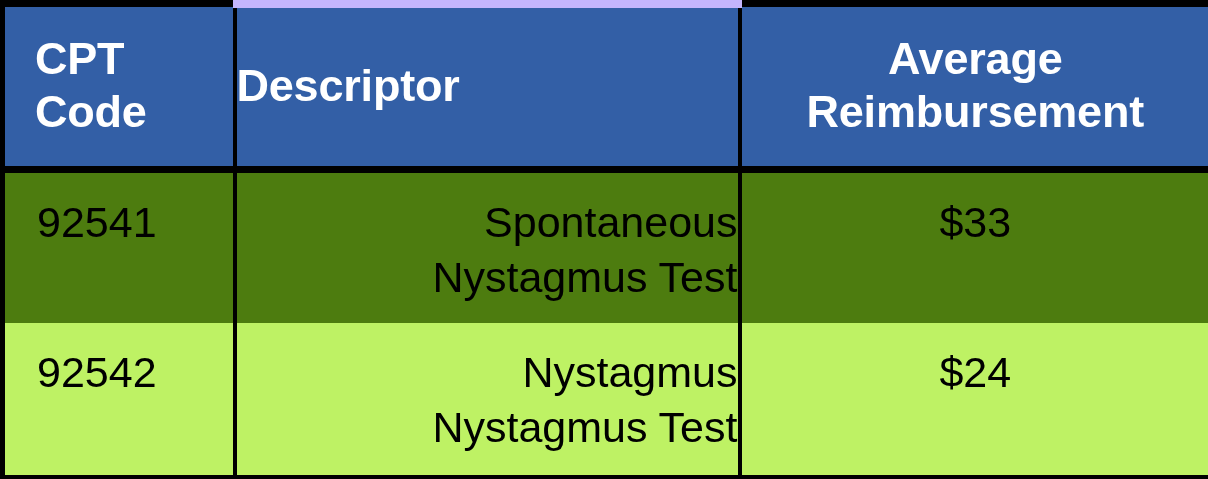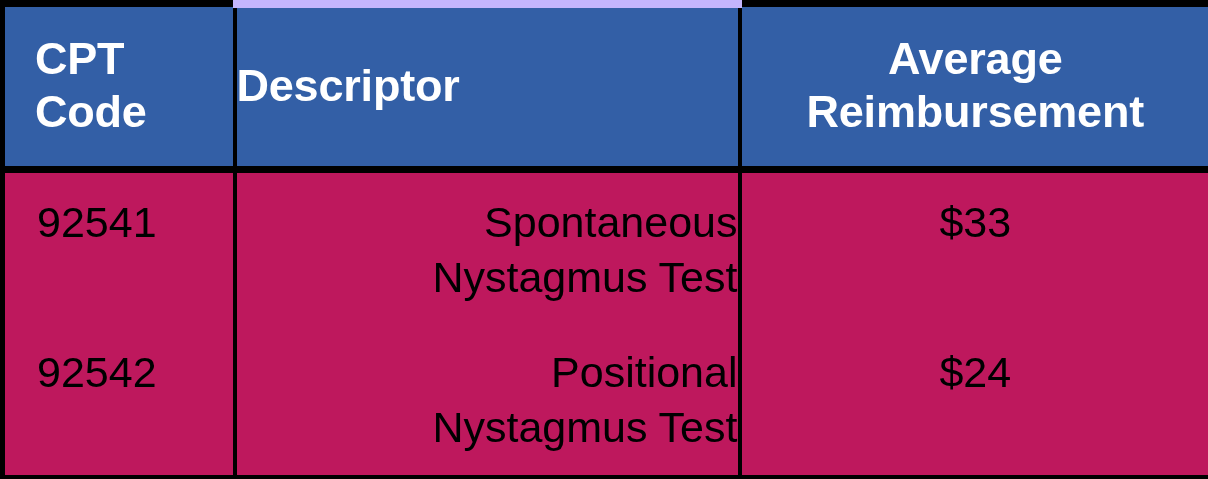--- a/index.html
+++ b/index.html
@@ -100,22 +100,22 @@
     text-align: right;
     padding-top: 22px;
     border-right: 4px solid #000000;
   }
   .data-row td.td-reimb {
     text-align: center;
     padding-top: 22px;
     border-right: 3px solid #000000;
   }
 
-  .data-row.row-white td { background: #be185d; }
-  .data-row.row-tint  td { background: #be185d; }
+  .data-row.row-white td { background: #4d7c0f; }
+  .data-row.row-tint  td { background: #bef264; }
 
   .data-row.row-last td {
     border-bottom: 5px solid #000000;
   }
 
   .cell-line { display: block; white-space: nowrap; }
 </style>
 </head>
 <body>
 
@@ -157,21 +157,21 @@
         <td class="td-reimb">
           <span class="cell-line">$33</span>
         </td>
       </tr>
 
       <tr class="data-row row-tint row-last">
         <td class="td-code">
           <span class="cell-line">92542</span>
         </td>
         <td class="td-desc">
-          <span class="cell-line">Positional</span>
+          <span class="cell-line">Nystagmus</span>
           <span class="cell-line">Nystagmus Test</span>
         </td>
         <td class="td-reimb">
           <span class="cell-line">$24</span>
         </td>
       </tr>
 
     </tbody>
   </table>
 

